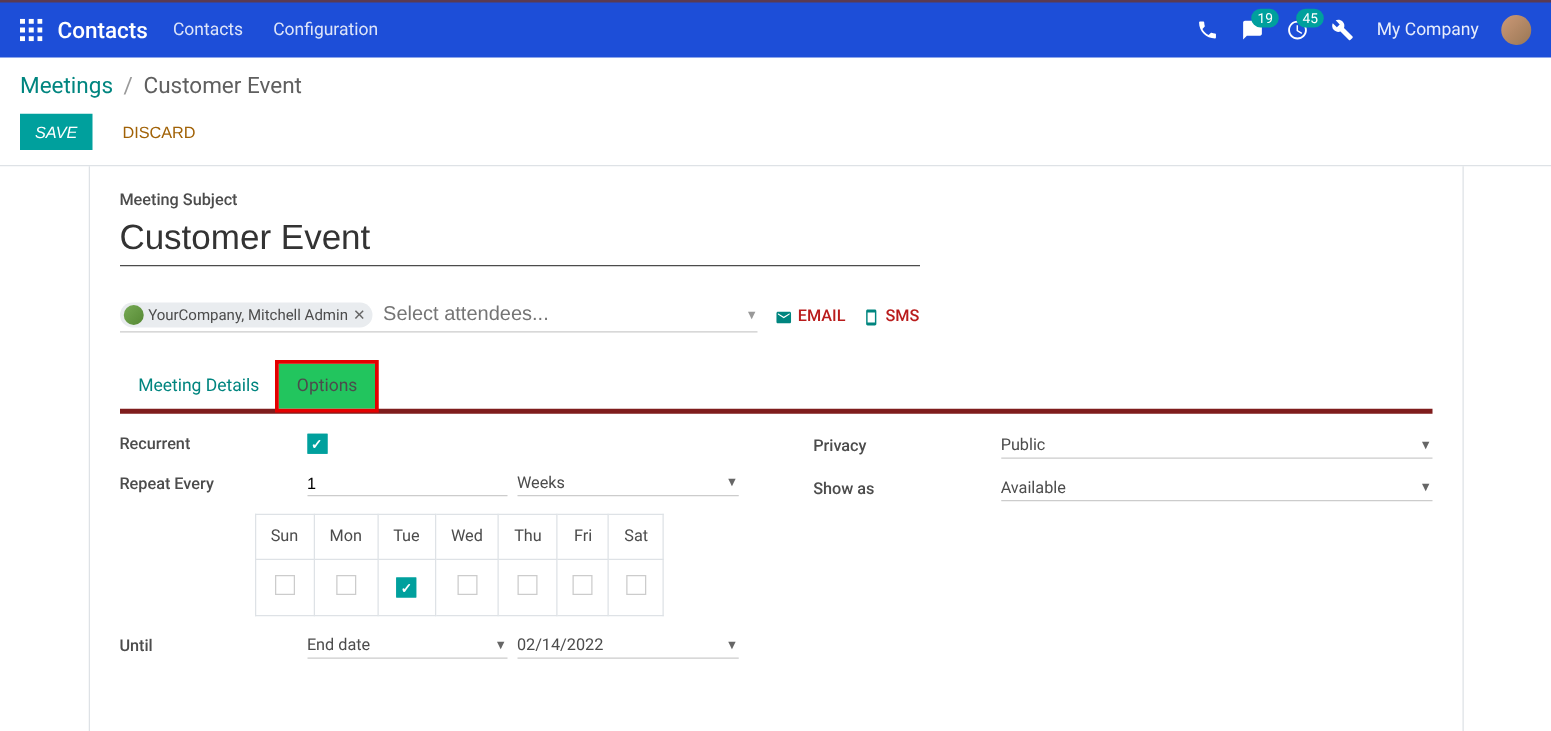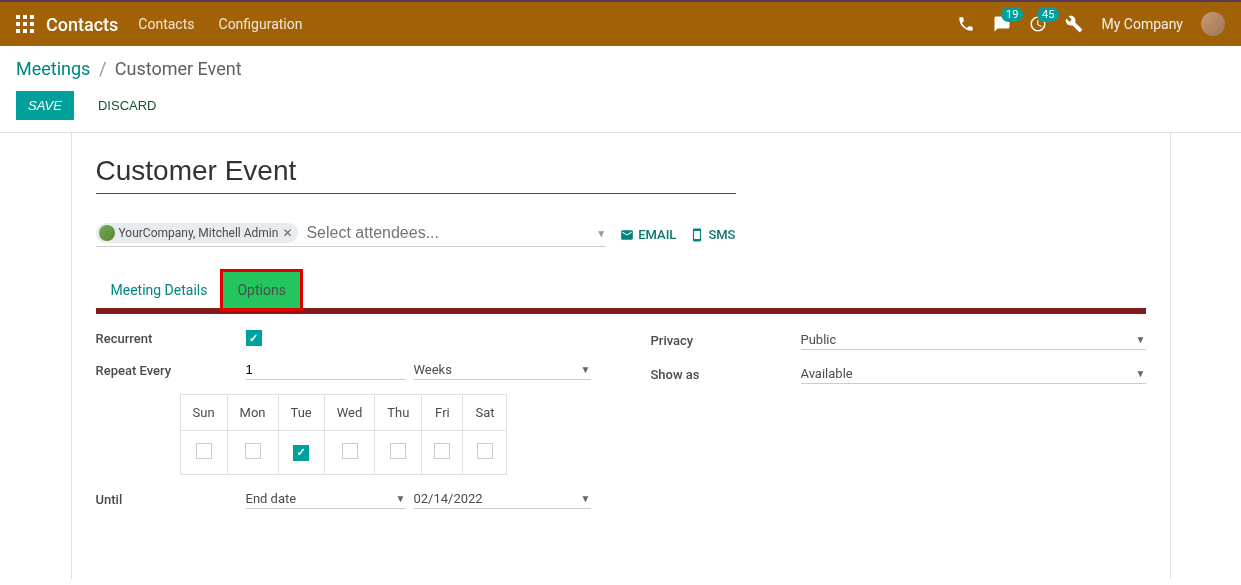--- a/index.html
+++ b/index.html
@@ -1,18 +1,18 @@
 <!DOCTYPE html>
 <html><head>
   <meta charset="utf-8">
   <style>
     * { box-sizing: border-box; margin: 0; padding: 0; }
     body { font-family: -apple-system, BlinkMacSystemFont, "Segoe UI", Roboto, "Helvetica Neue", Arial, sans-serif; font-size: 14px; color: #4c4c4c; background: #fff; }
     
-    .navbar { background: #a16207; height: 46px; display: flex; align-items: center; padding: 0 16px; color: #fff; border-top: 2px solid #5a3a52; }
+    .navbar { background: #1d4ed8; height: 46px; display: flex; align-items: center; padding: 0 16px; color: #fff; border-top: 2px solid #5a3a52; }
     .navbar-brand { display: flex; align-items: center; gap: 12px; }
     .apps-icon { width: 18px; height: 18px; display: inline-block; }
     .apps-icon svg { width: 100%; height: 100%; }
     .brand-name { font-size: 18px; font-weight: 500; margin-right: 20px; }
     .nav-links { display: flex; gap: 24px; }
     .nav-link { color: #fff; opacity: 0.85; cursor: pointer; }
     .nav-right { margin-left: auto; display: flex; align-items: center; gap: 18px; }
     .nav-icon-wrap { position: relative; display: inline-flex; align-items: center; }
     .nav-icon-wrap svg { width: 18px; height: 18px; fill: #fff; }
     .badge { background: #00A09D; color: #fff; font-size: 11px; padding: 1px 5px; border-radius: 8px; position: absolute; top: -8px; right: -12px; }
@@ -20,59 +20,59 @@
     .avatar { width: 24px; height: 24px; border-radius: 50%; background: linear-gradient(135deg,#c97,#975); }
 
     .content-header { padding: 12px 16px 0; }
     .breadcrumb { font-size: 18px; margin-bottom: 12px; }
     .breadcrumb a { color: #00857F; text-decoration: none; }
     .breadcrumb-sep { color: #999; margin: 0 4px; }
     .breadcrumb-current { color: #5f5f5f; }
     .actions { display: flex; gap: 12px; align-items: center; margin-bottom: 12px; }
     .btn { cursor: pointer; border: none; padding: 7px 12px; font-size: 13px; font-weight: 500; }
     .btn-primary { background: #00A09D; color: #fff; font-style: italic; }
-    .btn-link { background: transparent; color: #14532d; }
+    .btn-link { background: transparent; color: #a16207; }
 
     .divider { border: none; border-top: 1px solid #dee2e6; }
 
     .form-sheet { max-width: 1100px; margin: 0 auto; padding: 20px 24px 40px; border-left: 1px solid #dee2e6; border-right: 1px solid #dee2e6; }
     .label-small { font-size: 13px; font-weight: 500; color: #4c4c4c; margin-bottom: 4px; display: block; }
     .title-input { font-size: 28px; font-weight: 400; border: none; border-bottom: 1px solid #4c4c4c; padding: 2px 0 6px; width: 640px; outline: none; color: #333; }
 
     .attendee-row { margin-top: 28px; display: flex; align-items: center; gap: 14px; flex-wrap: wrap; width: 640px; }
     .attendee-field { display: flex; align-items: center; border-bottom: 1px solid #ccc; flex: 1; padding-bottom: 2px; }
     .tag { background: #e9ecef; border-radius: 10px; padding: 2px 6px 2px 3px; display: inline-flex; align-items: center; gap: 4px; font-size: 12px; color: #4c4c4c; margin-right: 6px; }
     .tag-avatar { width: 16px; height: 16px; border-radius: 50%; background: linear-gradient(135deg,#7a5,#583); }
     .tag-close { cursor: pointer; color: #666; font-size: 12px; }
     .attendee-input { border: none; outline: none; flex: 1; font-size: 16px; color: #999; padding: 2px; }
     .dropdown-caret { color: #999; font-size: 10px; cursor: pointer; }
-    .link-btn { color: #0f766e; font-weight: 500; display: inline-flex; align-items: center; gap: 4px; cursor: pointer; font-size: 13px; }
+    .link-btn { color: #b91c1c; font-weight: 500; display: inline-flex; align-items: center; gap: 4px; cursor: pointer; font-size: 13px; }
     .link-btn svg { width: 14px; height: 14px; fill: #00857F; }
 
-    .tabs { display: flex; border-bottom: 6px solid #7f1d1d; margin-top: 24px; }
+    .tabs { display: flex; border-bottom: 4px solid #7f1d1d; margin-top: 24px; }
     .tab { padding: 10px 14px; cursor: pointer; color: #00857F; border: 1px solid transparent; border-bottom: none; margin-bottom: -1px; }
     .tab.active { color: #4c4c4c; background: #22c55e; border-color: #dee2e6; border-bottom: 1px solid #fff; }
     .tab.highlight { outline: 3px solid #e40000; outline-offset: -1px; }
 
     .tab-content { padding: 16px 0; }
     .two-col { display: flex; gap: 60px; }
     .col { flex: 1; }
     .form-row { display: flex; align-items: center; margin-bottom: 14px; }
     .form-row .row-label { width: 150px; font-weight: 500; color: #4c4c4c; font-size: 13px; }
     .form-row .row-value { flex: 1; display: flex; gap: 8px; align-items: center; }
 
     .checkbox { width: 16px; height: 16px; border: 1px solid #ccc; display: inline-flex; align-items: center; justify-content: center; cursor: pointer; background: #fff; }
     .checkbox.checked { background: #00A09D; border-color: #00A09D; }
     .checkbox.checked::after { content: '✓'; color: #fff; font-size: 11px; font-weight: bold; }
 
     .num-input { width: 160px; border: none; border-bottom: 1px solid #ccc; padding: 2px 0; font-size: 13px; outline: none; }
     .select-input { flex: 1; border: none; border-bottom: 1px solid #ccc; padding: 2px 0; font-size: 13px; display: flex; justify-content: space-between; align-items: center; cursor: pointer; }
     .select-input .caret { font-size: 10px; color: #666; }
 
-    .day-table { border-collapse: collapse; margin-left: 84px; margin-bottom: 14px; padding-left: 46px; }
+    .day-table { border-collapse: collapse; margin-left: 108px; margin-bottom: 14px; padding-left: 46px; }
     .day-table th, .day-table td { border: 1px solid #dee2e6; padding: 10px 12px; text-align: center; font-weight: 400; font-size: 13px; color: #4c4c4c; }
     .day-table td { padding: 12px; }
   </style>
 </head>
 <body>
 
 <div class="navbar">
   <div class="navbar-brand">
     <span class="apps-icon">
       <svg viewBox="0 0 18 18">
@@ -128,20 +128,21 @@
     <span class="breadcrumb-current">Customer Event</span>
   </div>
   <div class="actions">
     <button class="btn btn-primary">SAVE</button>
     <button class="btn btn-link">DISCARD</button>
   </div>
 </div>
 <hr class="divider">
 
 <div class="form-sheet">
+  <label class="label-small">Meeting Subject</label>
   <input class="title-input" value="Customer Event" style="">
 
   <div class="attendee-row">
     <div class="attendee-field">
       <span class="tag">
         <span class="tag-avatar"></span>
         <span>YourCompany, Mitchell Admin</span>
         <span class="tag-close">✕</span>
       </span>
       <input class="attendee-input" placeholder="Select attendees..." style="">

